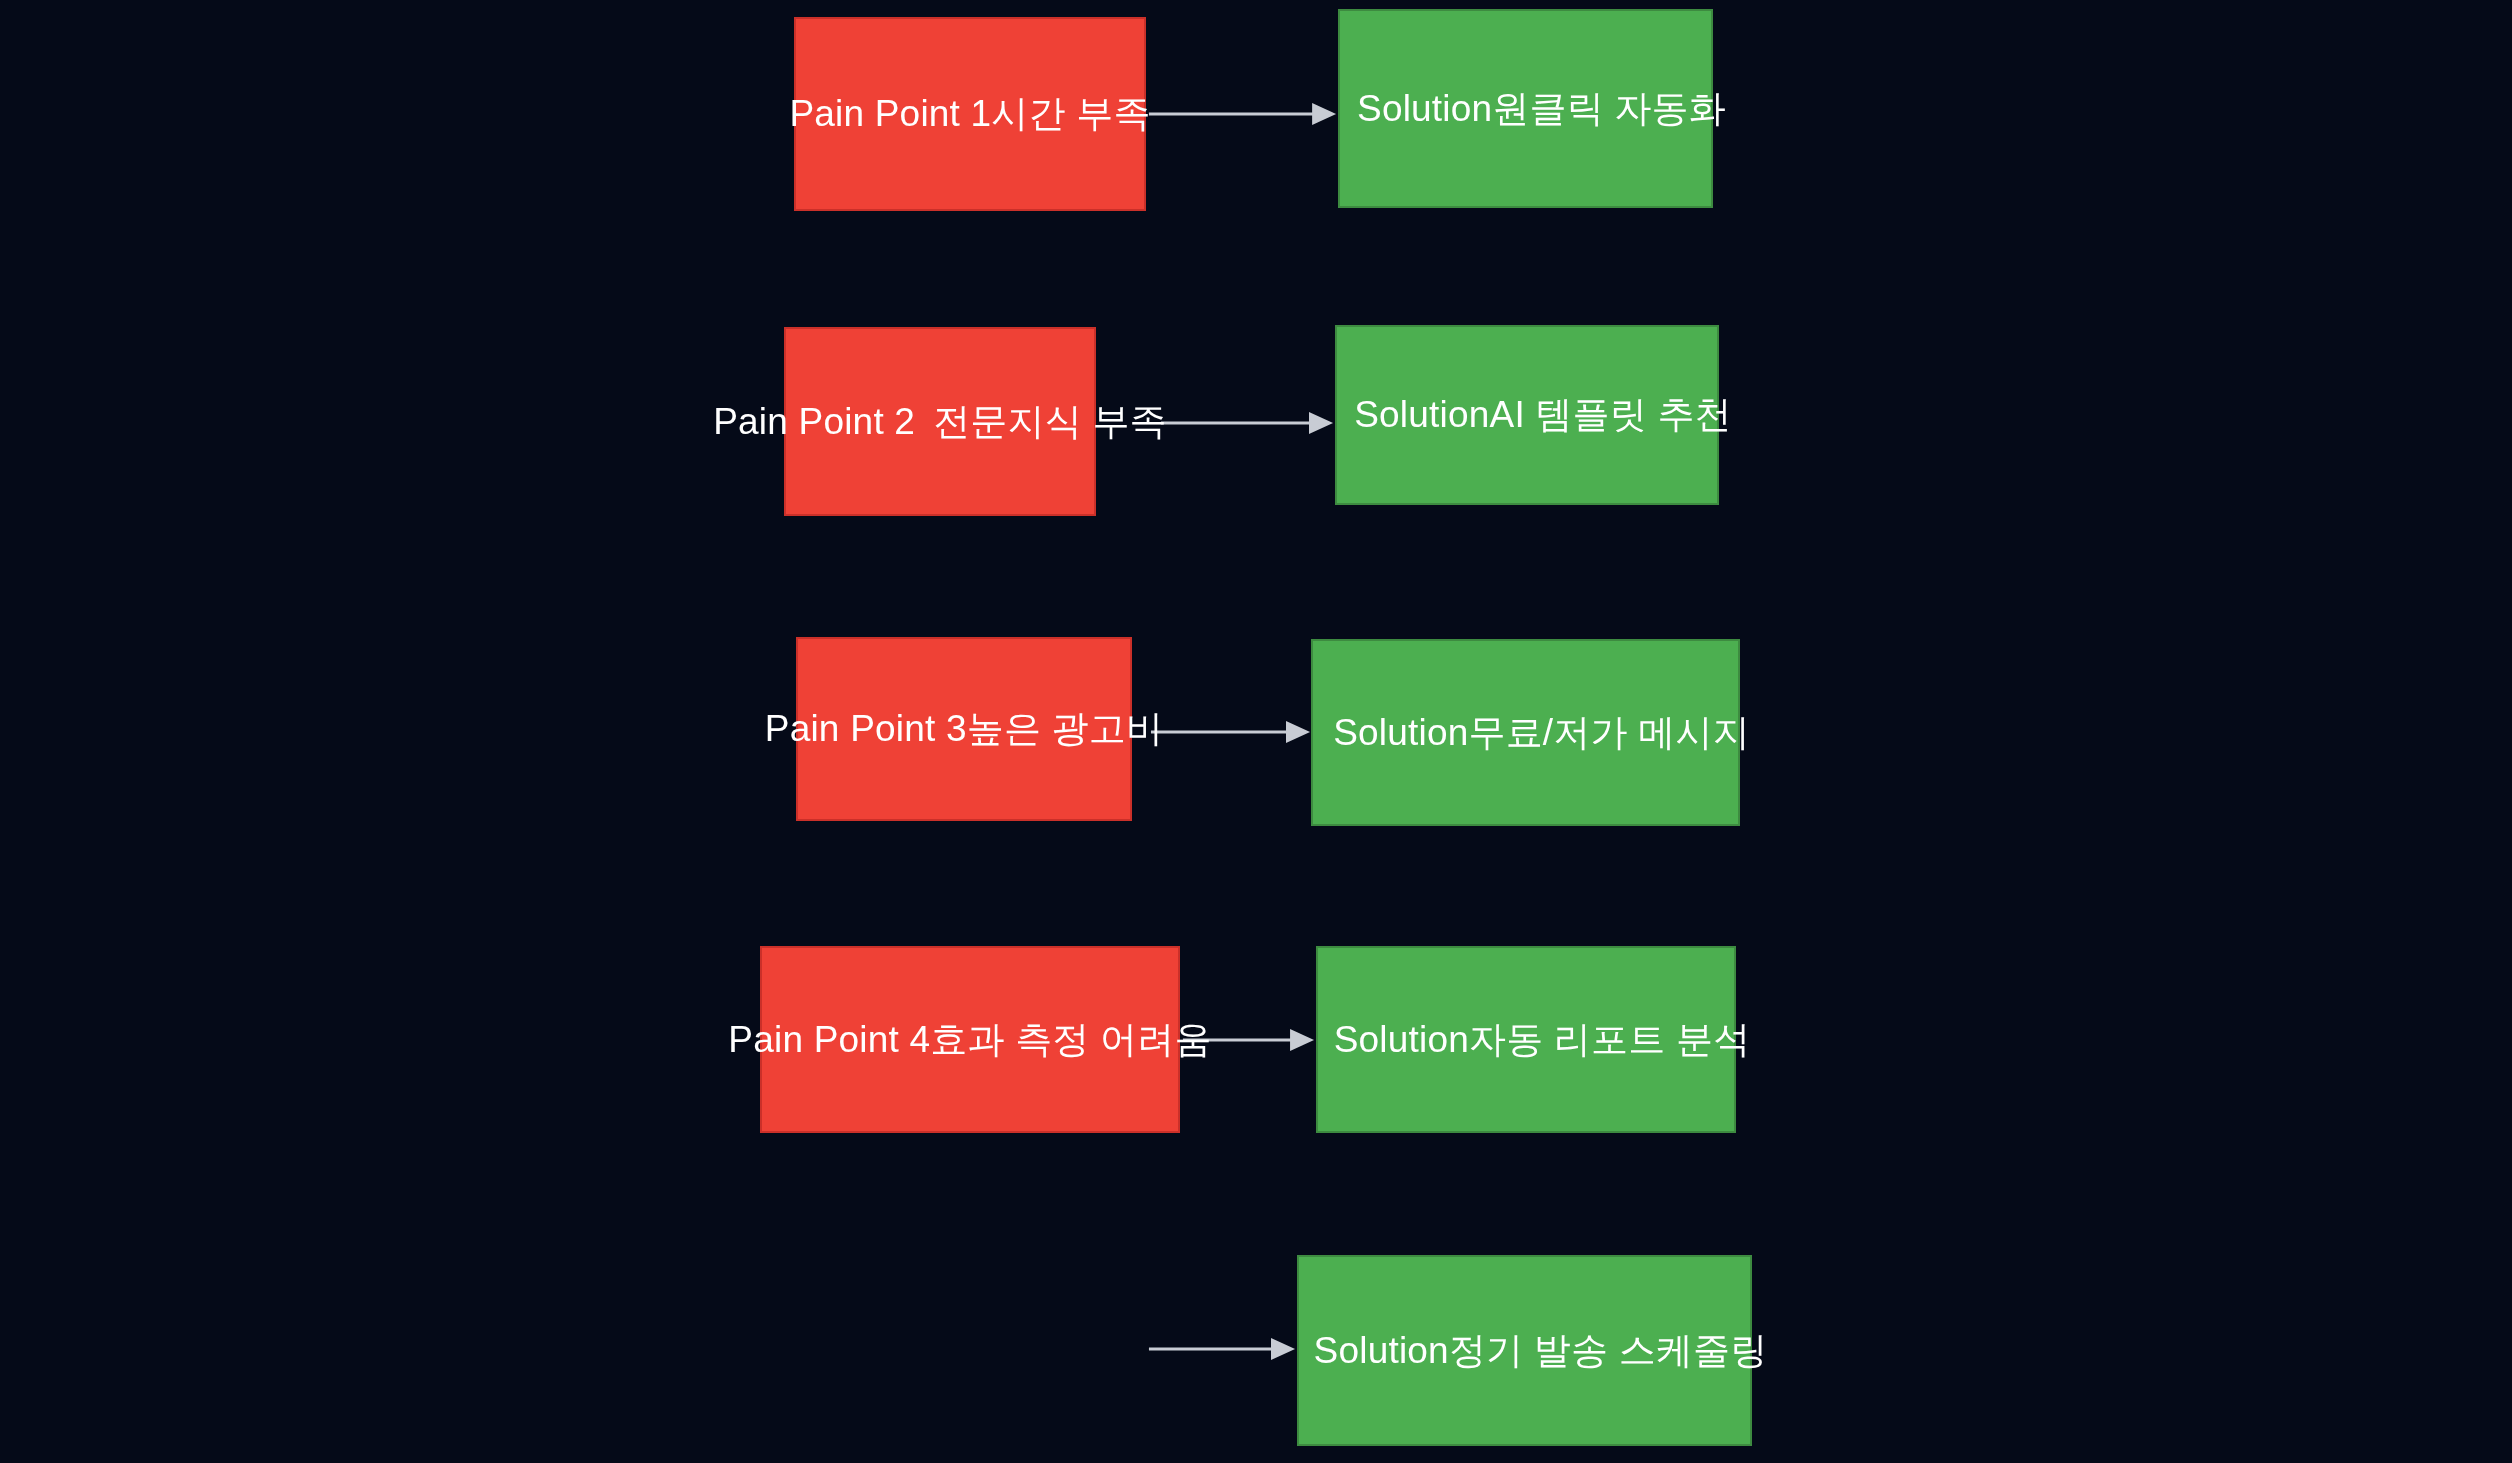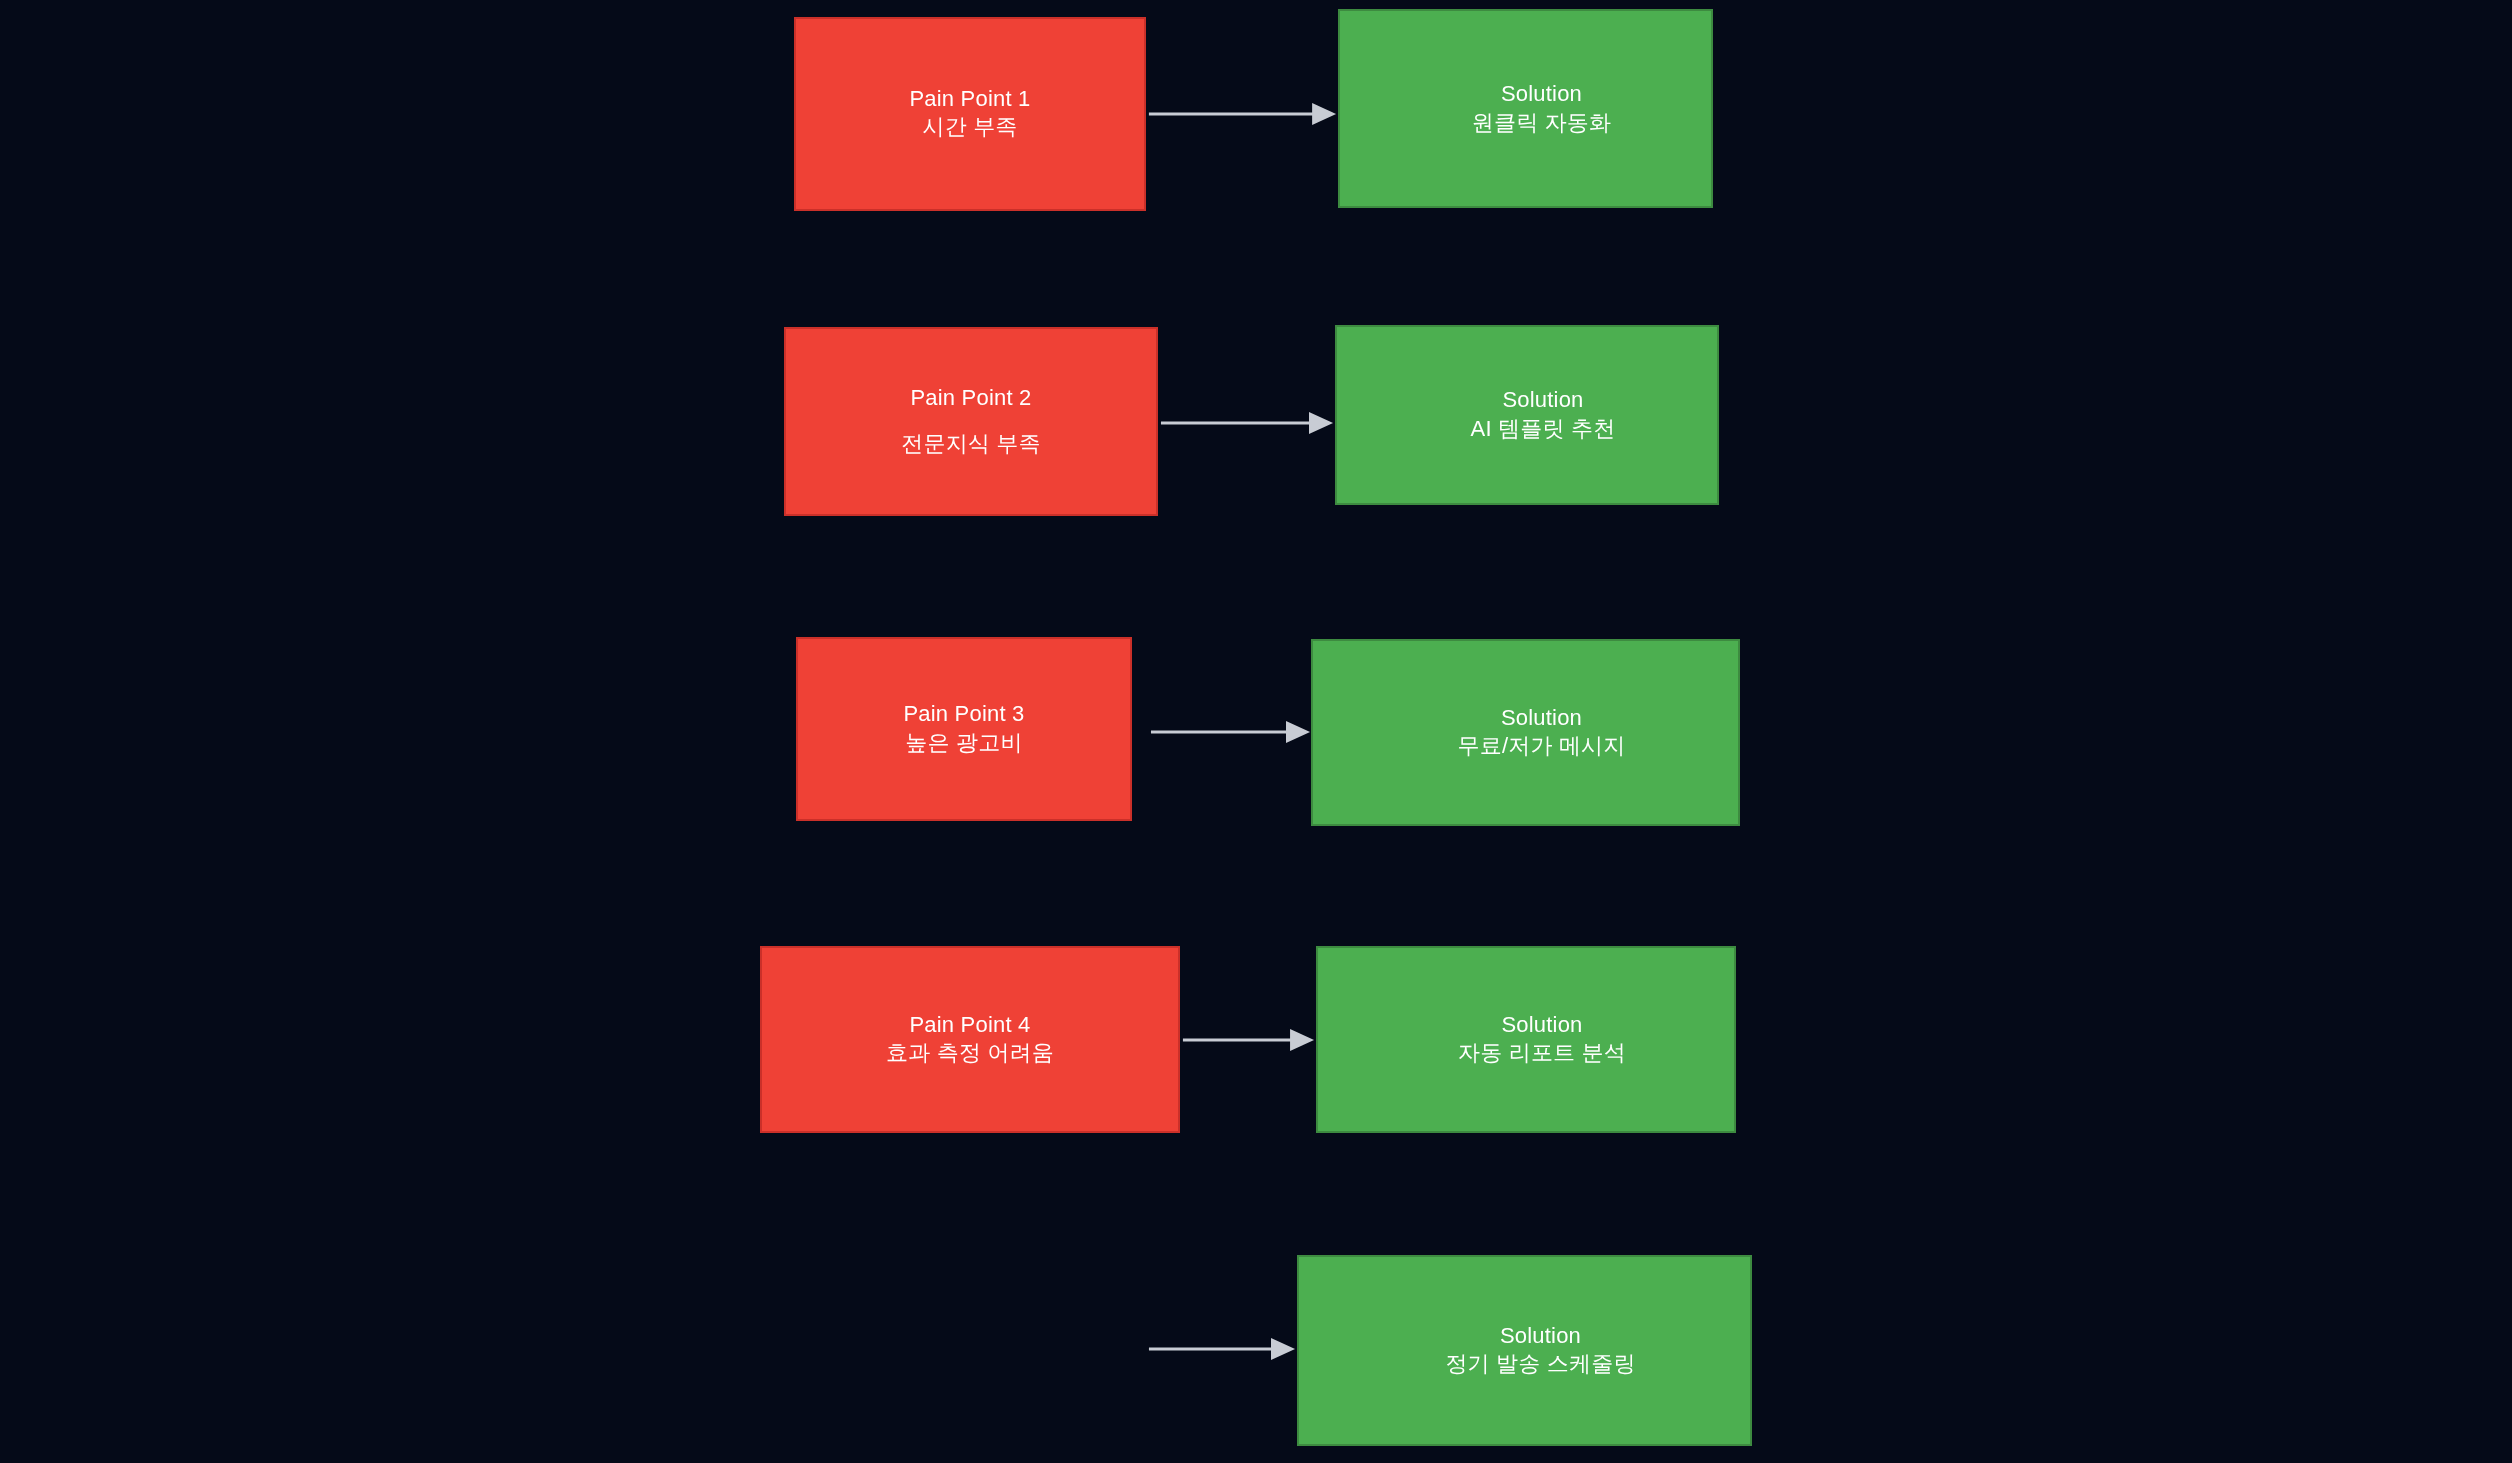--- a/index.html
+++ b/index.html
@@ -12,26 +12,26 @@
     width: 2512px;
     height: 1464px;
     background: #050a18;
     overflow: hidden;
     font-family: "Liberation Sans", "DejaVu Sans", sans-serif;
   }
   .node {
     position: absolute;
     box-sizing: border-box;
     display: flex;
-    flex-direction: column;
+    flex-direction: row;
     align-items: center;
     justify-content: center;
     text-align: center;
     color: #ffffff;
-    font-size: 22px;
+    font-size: 37px;
     line-height: 1.22;
     letter-spacing: 0.2px;
     font-weight: 400;
     border-style: solid;
     border-width: 2.8px;
   }
   .node.pain {
     background: #ef4136;
     border-color: #cb3029;
   }
@@ -72,21 +72,21 @@
     <div class="node solution" style="left: 1338px; top: 9.2px; width: 375px; height: 199px; background: rgb(76, 175, 80); border-color: rgb(61, 139, 64); color: rgb(255, 255, 255);">
       <span class="line1">Solution</span>
       <span class="line2">원클릭 자동화</span>
     </div>
     <div class="edge" style="left: 1148px; top: 410px; width: 198px; height: 26px;">
       <svg width="198" height="26" viewBox="0 0 214 28">
         <line x1="14" y1="14" x2="176" y2="14" stroke="#c8ccd4" stroke-width="3"></line>
         <polygon points="174,2 200,14 174,26" fill="#c8ccd4"></polygon>
       </svg>
     </div>
-    <div class="node pain" style="left: 784px; top: 327px; width: 374px; height: 189px; background: rgb(239, 65, 54); border-color: rgb(203, 48, 41); color: rgb(255, 255, 255); gap: 18px;">
+    <div class="node pain" style="left: 784px; top: 327px; width: 312px; height: 189px; background: rgb(239, 65, 54); border-color: rgb(203, 48, 41); color: rgb(255, 255, 255); gap: 18px;">
       <span class="line1">Pain Point 2</span>
       <span class="line2">전문지식 부족</span>
     </div>
     <div class="node solution" style="left: 1335px; top: 325px; width: 384px; height: 180px; background: rgb(76, 175, 80); border-color: rgb(61, 139, 64); color: rgb(255, 255, 255);">
       <span class="line1">Solution</span>
       <span class="line2">AI 템플릿 추천</span>
     </div>
     <div class="edge" style="left: 1138px; top: 719px; width: 185px; height: 26px;">
       <svg width="185" height="26" viewBox="0 0 200 28">
         <line x1="14" y1="14" x2="162" y2="14" stroke="#c8ccd4" stroke-width="3"></line>

